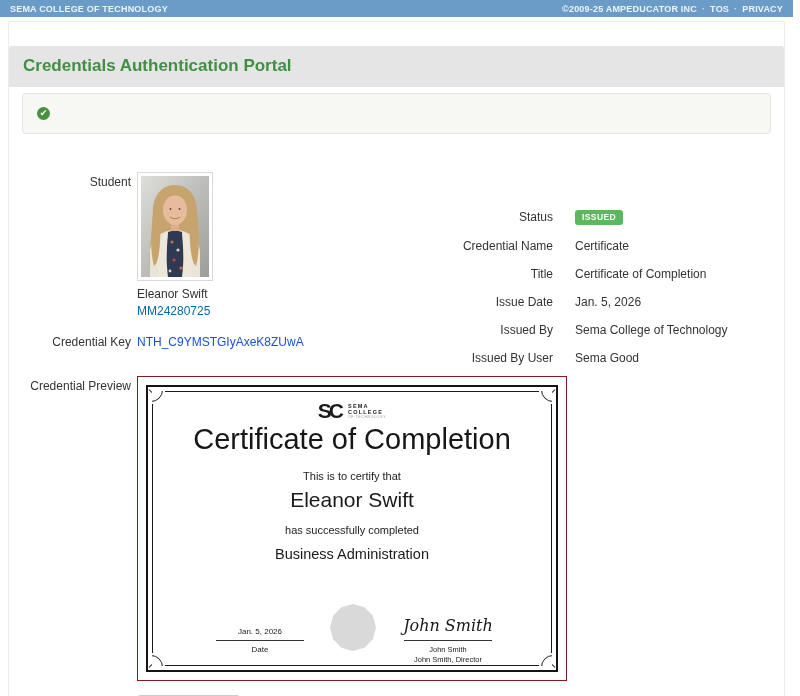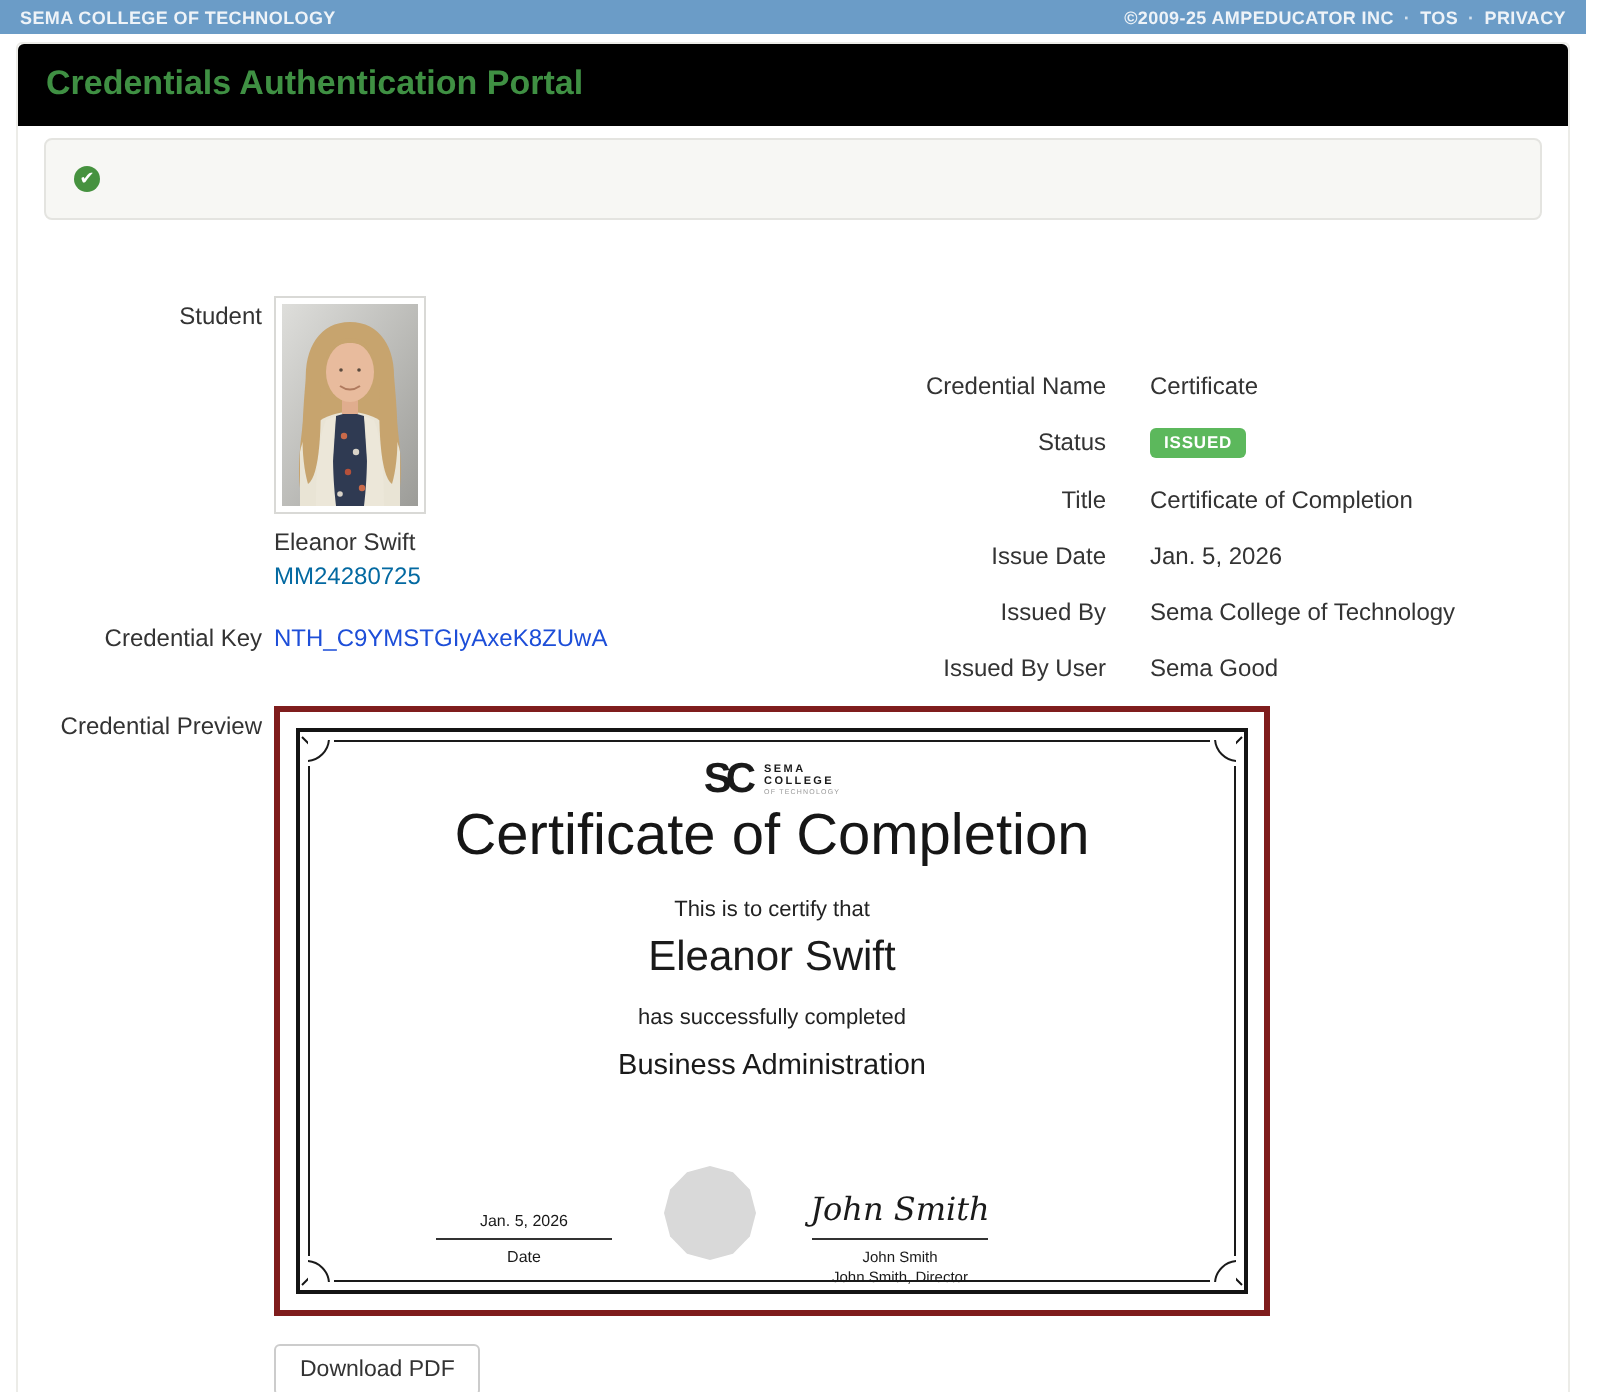--- a/index.html
+++ b/index.html
@@ -23,21 +23,21 @@
   .topbar a { color:#eef3f8; text-decoration:none; cursor:pointer; }
   .topbar .sep { opacity:.8; }
   
   .panel {
     margin:4px 8px 0;
     border:1px solid #ecece8; border-bottom:none;
     border-radius:3px 3px 0 0;
     min-height:675px;
     background:#fff;
   }
-  .band { background:#000000; border-radius:3px 3px 0 0; padding:10px 14px 11px; }
+  .band { background:#e5e5e5; border-radius:3px 3px 0 0; padding:10px 14px 11px;margin-top:24px; }
   .band h1 { margin:0; font-size:17px; font-weight:bold; color:#3f9043; }
   .alert {
     margin:6px 13px 0;
     background:#f7f7f4; border:1px solid #e4e4e0; border-radius:4px;
     padding:13px 14px;
     font-size:12px; color:#46923f;
     display:flex; align-items:center; gap:8px;
   }
   .check {
     width:13px; height:13px; border-radius:50%;
@@ -64,22 +64,22 @@
   .dlabel { width:113px; flex:none; margin-right:22px; text-align:right; font-size:12px; color:#333; }
   .dvalue { font-size:12px; color:#333; }
   .badge {
     display:inline-block; background:#5cb85c; color:#fff;
     font-size:8.5px; font-weight:bold; letter-spacing:.4px;
     padding:3px 7px; border-radius:3px; line-height:1;
     position:relative; top:-1px;
   }
   
   .cert {
-    position:relative; width:498px; height:305px;
-    border:3px solid #7f1d1d; background:#fff; color:#1a1a1a; overflow:hidden;
+    position:relative; width:430px; height:305px;
+    border:1px solid #7f1d1d; background:#fff; color:#1a1a1a; overflow:hidden;
   }
   .frame-thick { position:absolute; inset:8px; border:2.5px solid #141414; }
   .frame-thin  { position:absolute; inset:14px; border:1px solid #1a1a1a; }
   .corner { position:absolute; width:13px; height:13px; overflow:hidden; background:#fff; }
   .corner.tl { top:-1px; left:-1px; }   .corner.tr { top:-1px; right:-1px; }
   .corner.bl { bottom:-1px; left:-1px; }.corner.br { bottom:-1px; right:-1px; }
   .corner .arc { position:absolute; width:24px; height:24px; border:1px solid #1a1a1a; border-radius:50%; }
   .corner.tl .arc { top:-13px; left:-13px; }  .corner.tr .arc { top:-13px; right:-13px; }
   .corner.bl .arc { bottom:-13px; left:-13px; }.corner.br .arc { bottom:-13px; right:-13px; }
   .tick { position:absolute; width:13px; height:1px; background:#141414; }
@@ -239,28 +239,28 @@
       </div>
     </div>
 
     <div class="frow">
       <div class="flabel"></div>
       <button class="btn">Download PDF</button>
     </div>
 
     <div class="details">
       <div class="drow">
+        <span class="dlabel">Status</span>
+        <span class="dvalue"><span class="badge">ISSUED</span></span>
+      </div>
+      <div class="drow">
         <span class="dlabel">Credential Name</span>
         <span class="dvalue">Certificate</span>
       </div>
       <div class="drow">
-        <span class="dlabel">Status</span>
-        <span class="dvalue"><span class="badge">ISSUED</span></span>
-      </div>
-      <div class="drow">
         <span class="dlabel">Title</span>
         <span class="dvalue">Certificate of Completion</span>
       </div>
       <div class="drow">
         <span class="dlabel">Issue Date</span>
         <span class="dvalue">Jan. 5, 2026</span>
       </div>
       <div class="drow">
         <span class="dlabel">Issued By</span>
         <span class="dvalue">Sema College of Technology</span>

